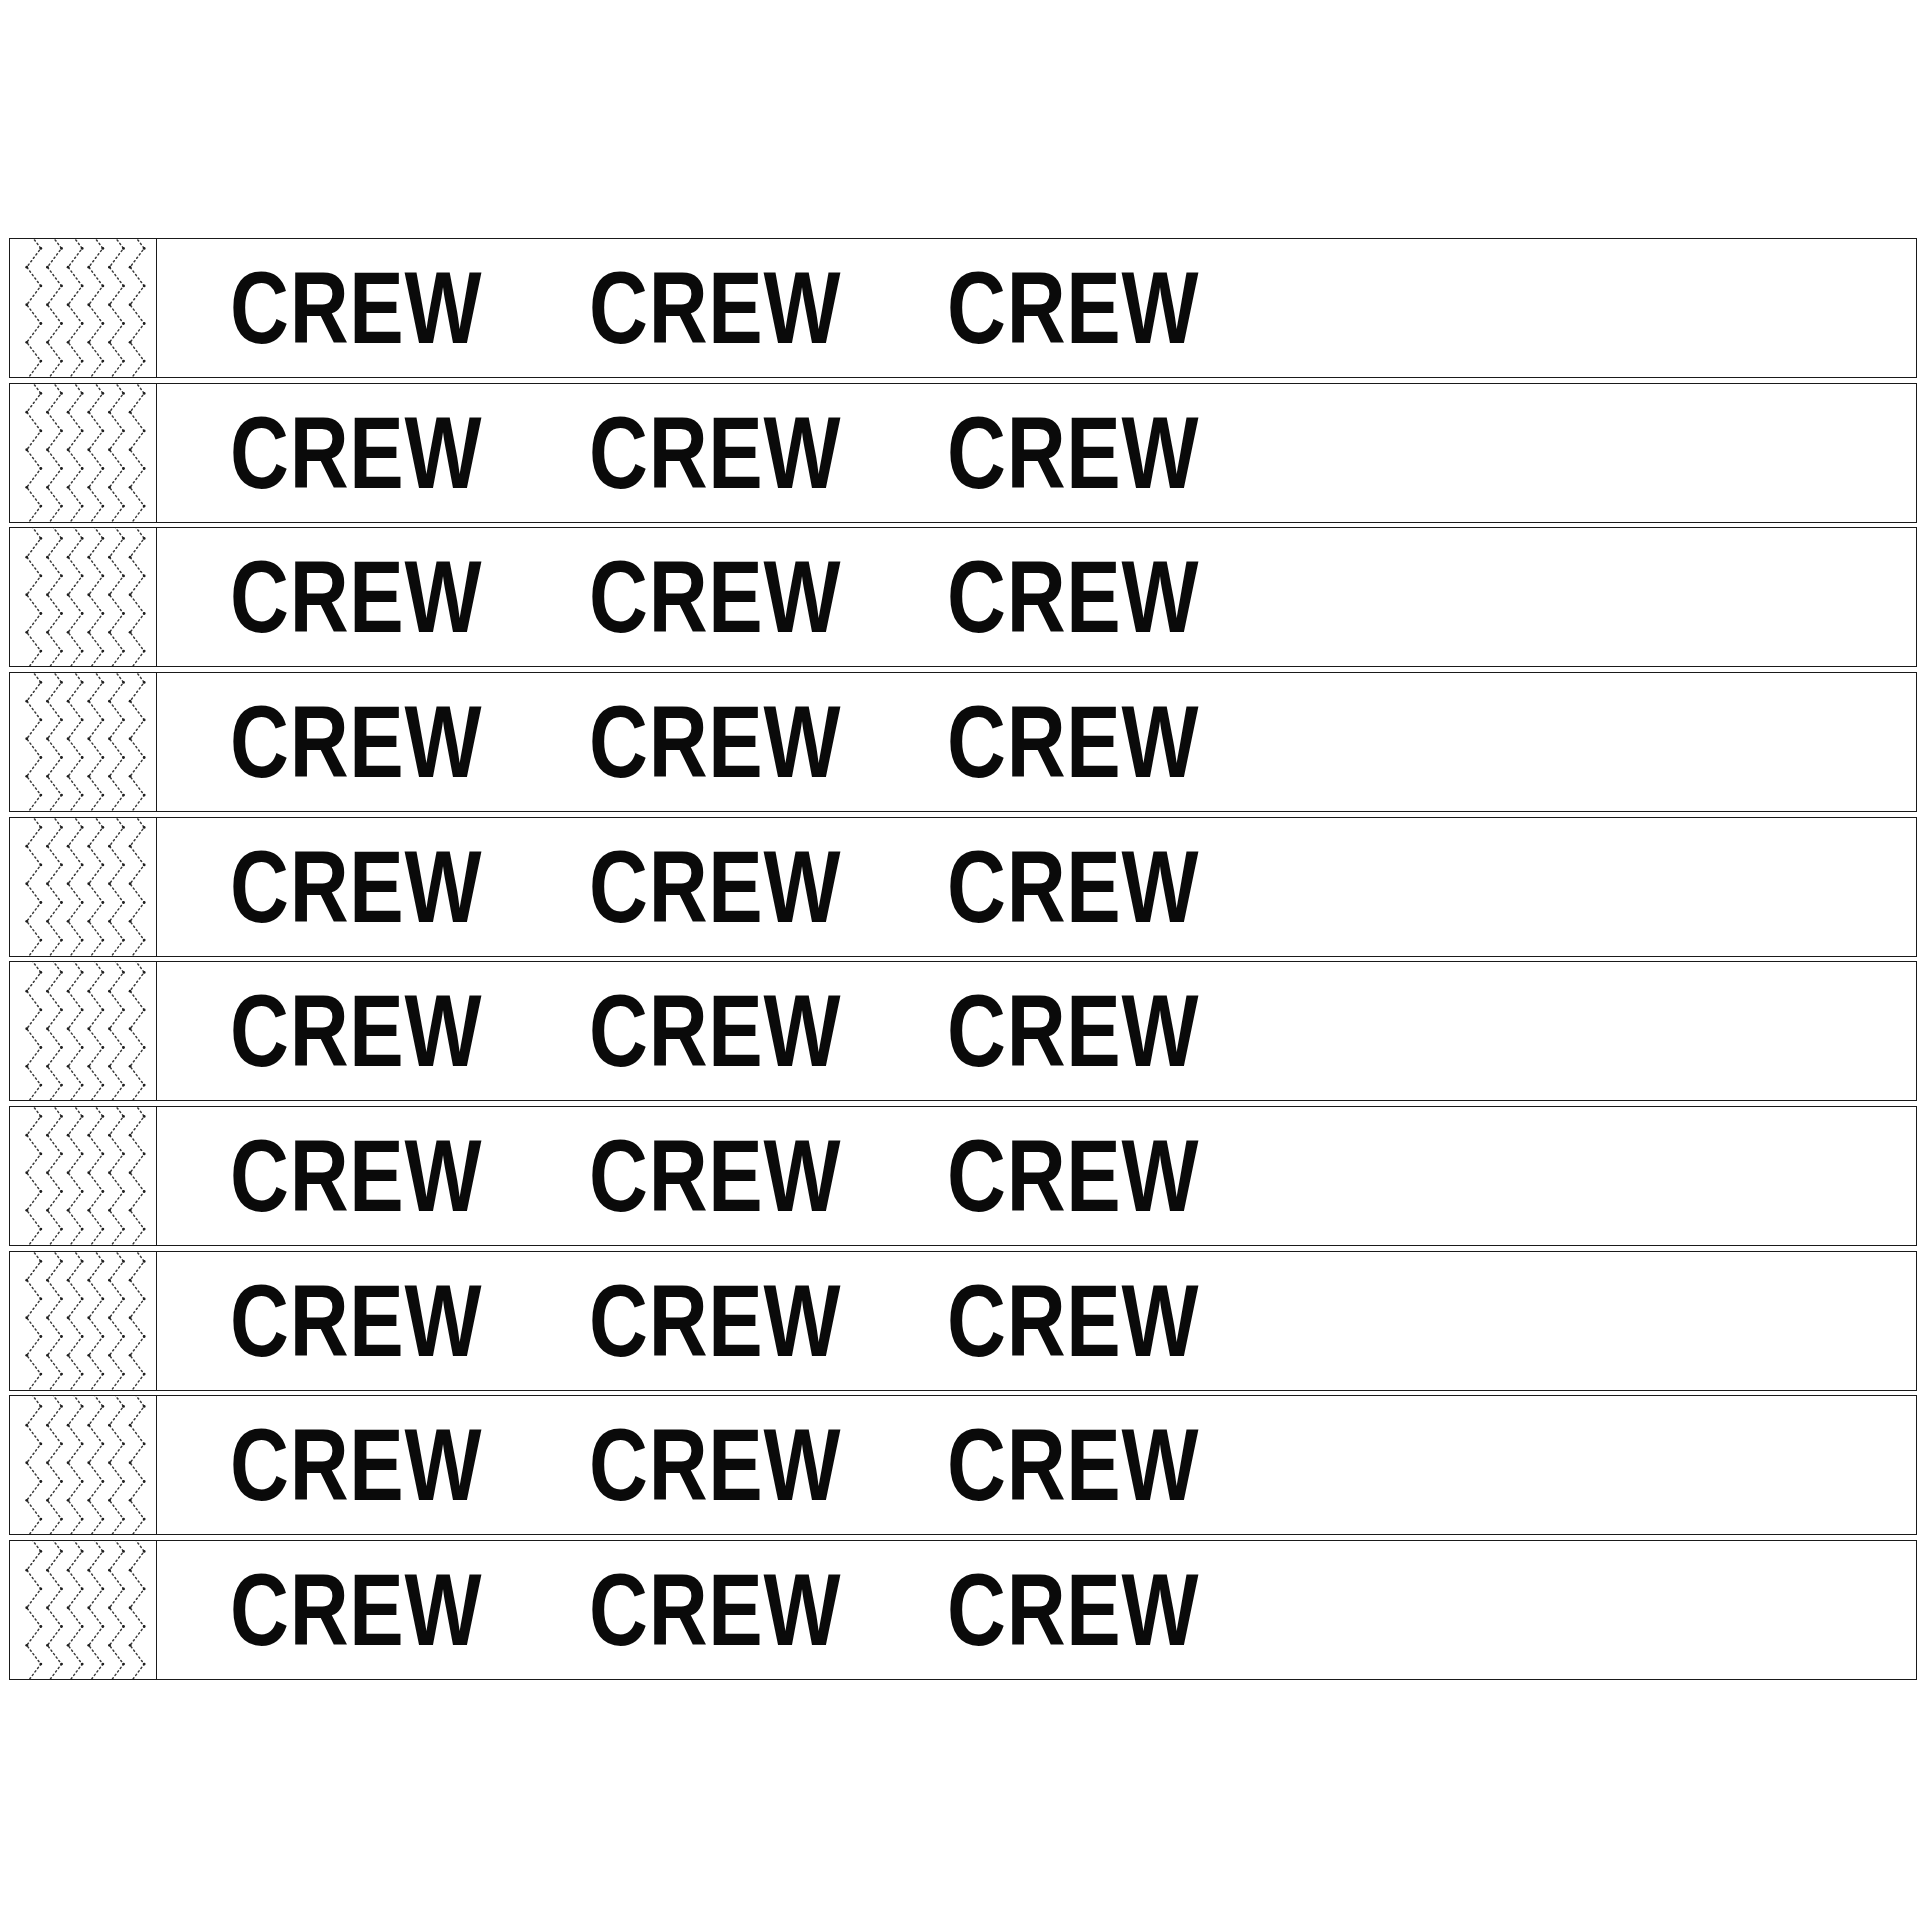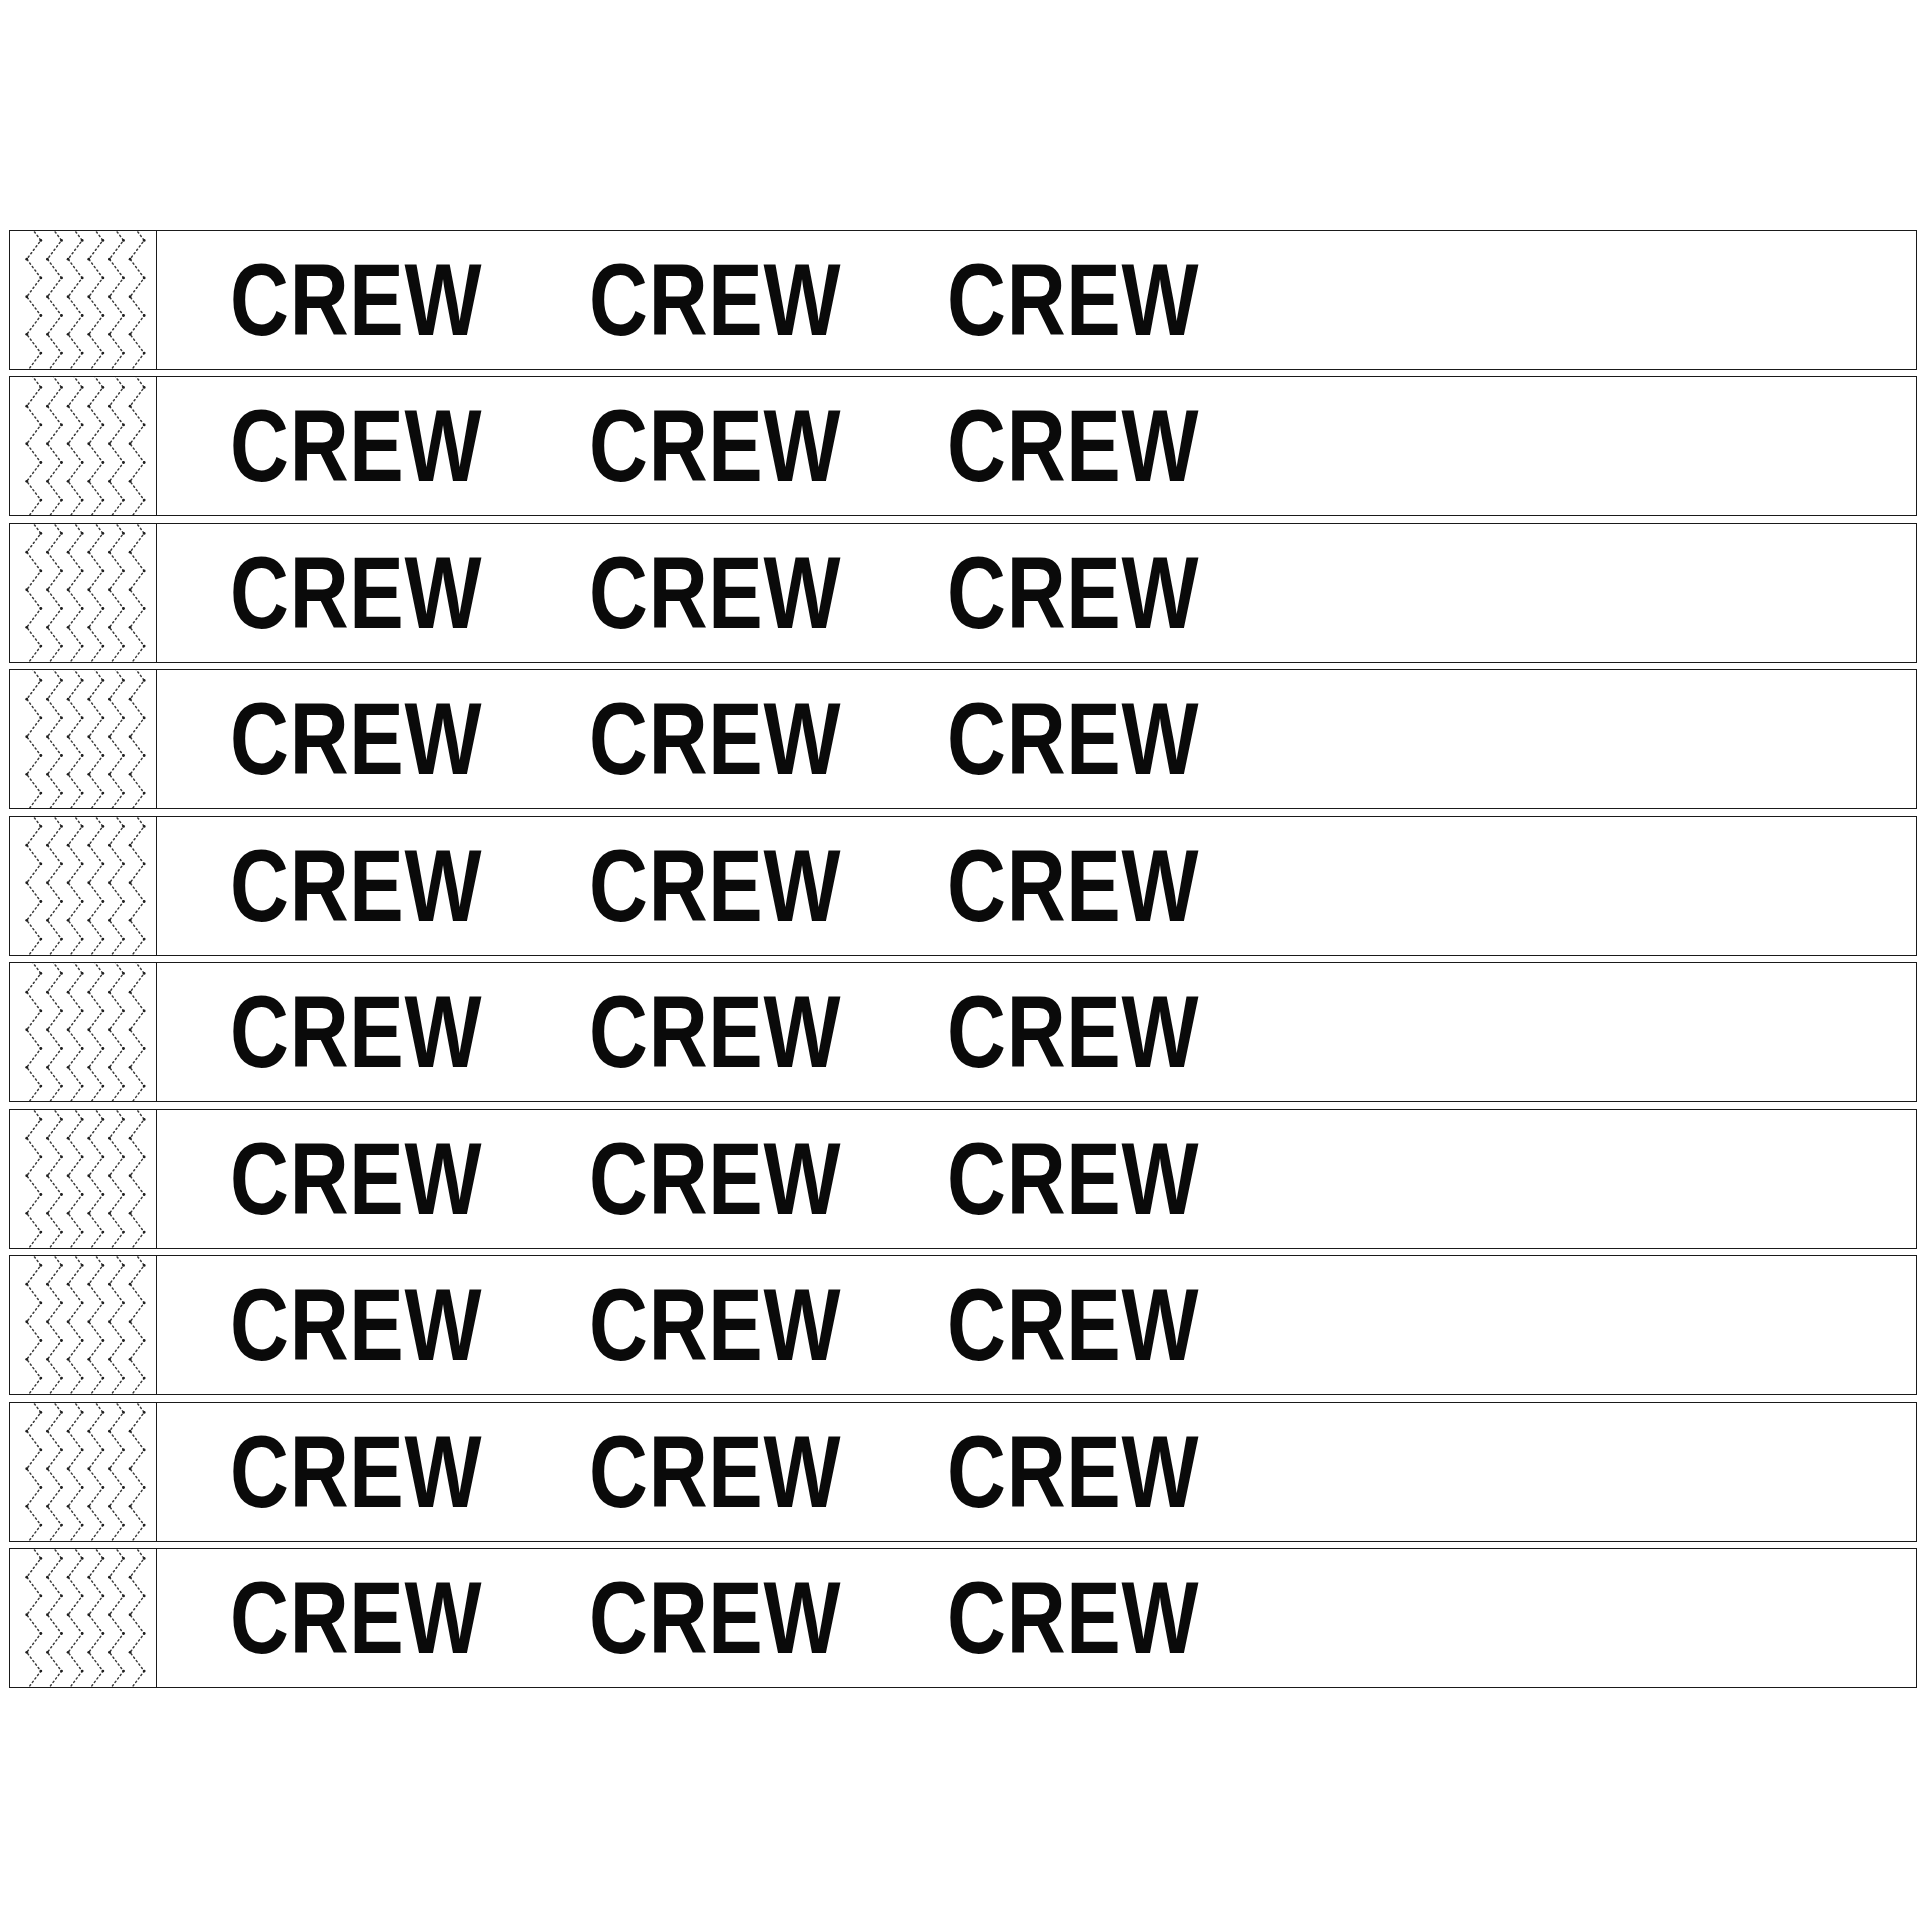--- a/index.html
+++ b/index.html
@@ -17,21 +17,21 @@
   }
 
   #sheet {
     position: absolute;
     left: 9.4px;
     top: 230px;
     width: 1908px;
     height: 1458px;
     display: flex;
     flex-direction: column;
-    justify-content: space-between;
+    justify-content: center;
   }
 
   .band-row {
     position: relative;
     box-sizing: border-box;
     height: 140px;
     margin-bottom: 4.7px;
     border: 1.9px solid #1a1a1a;
     background: #ffffff;
     display: flex;

